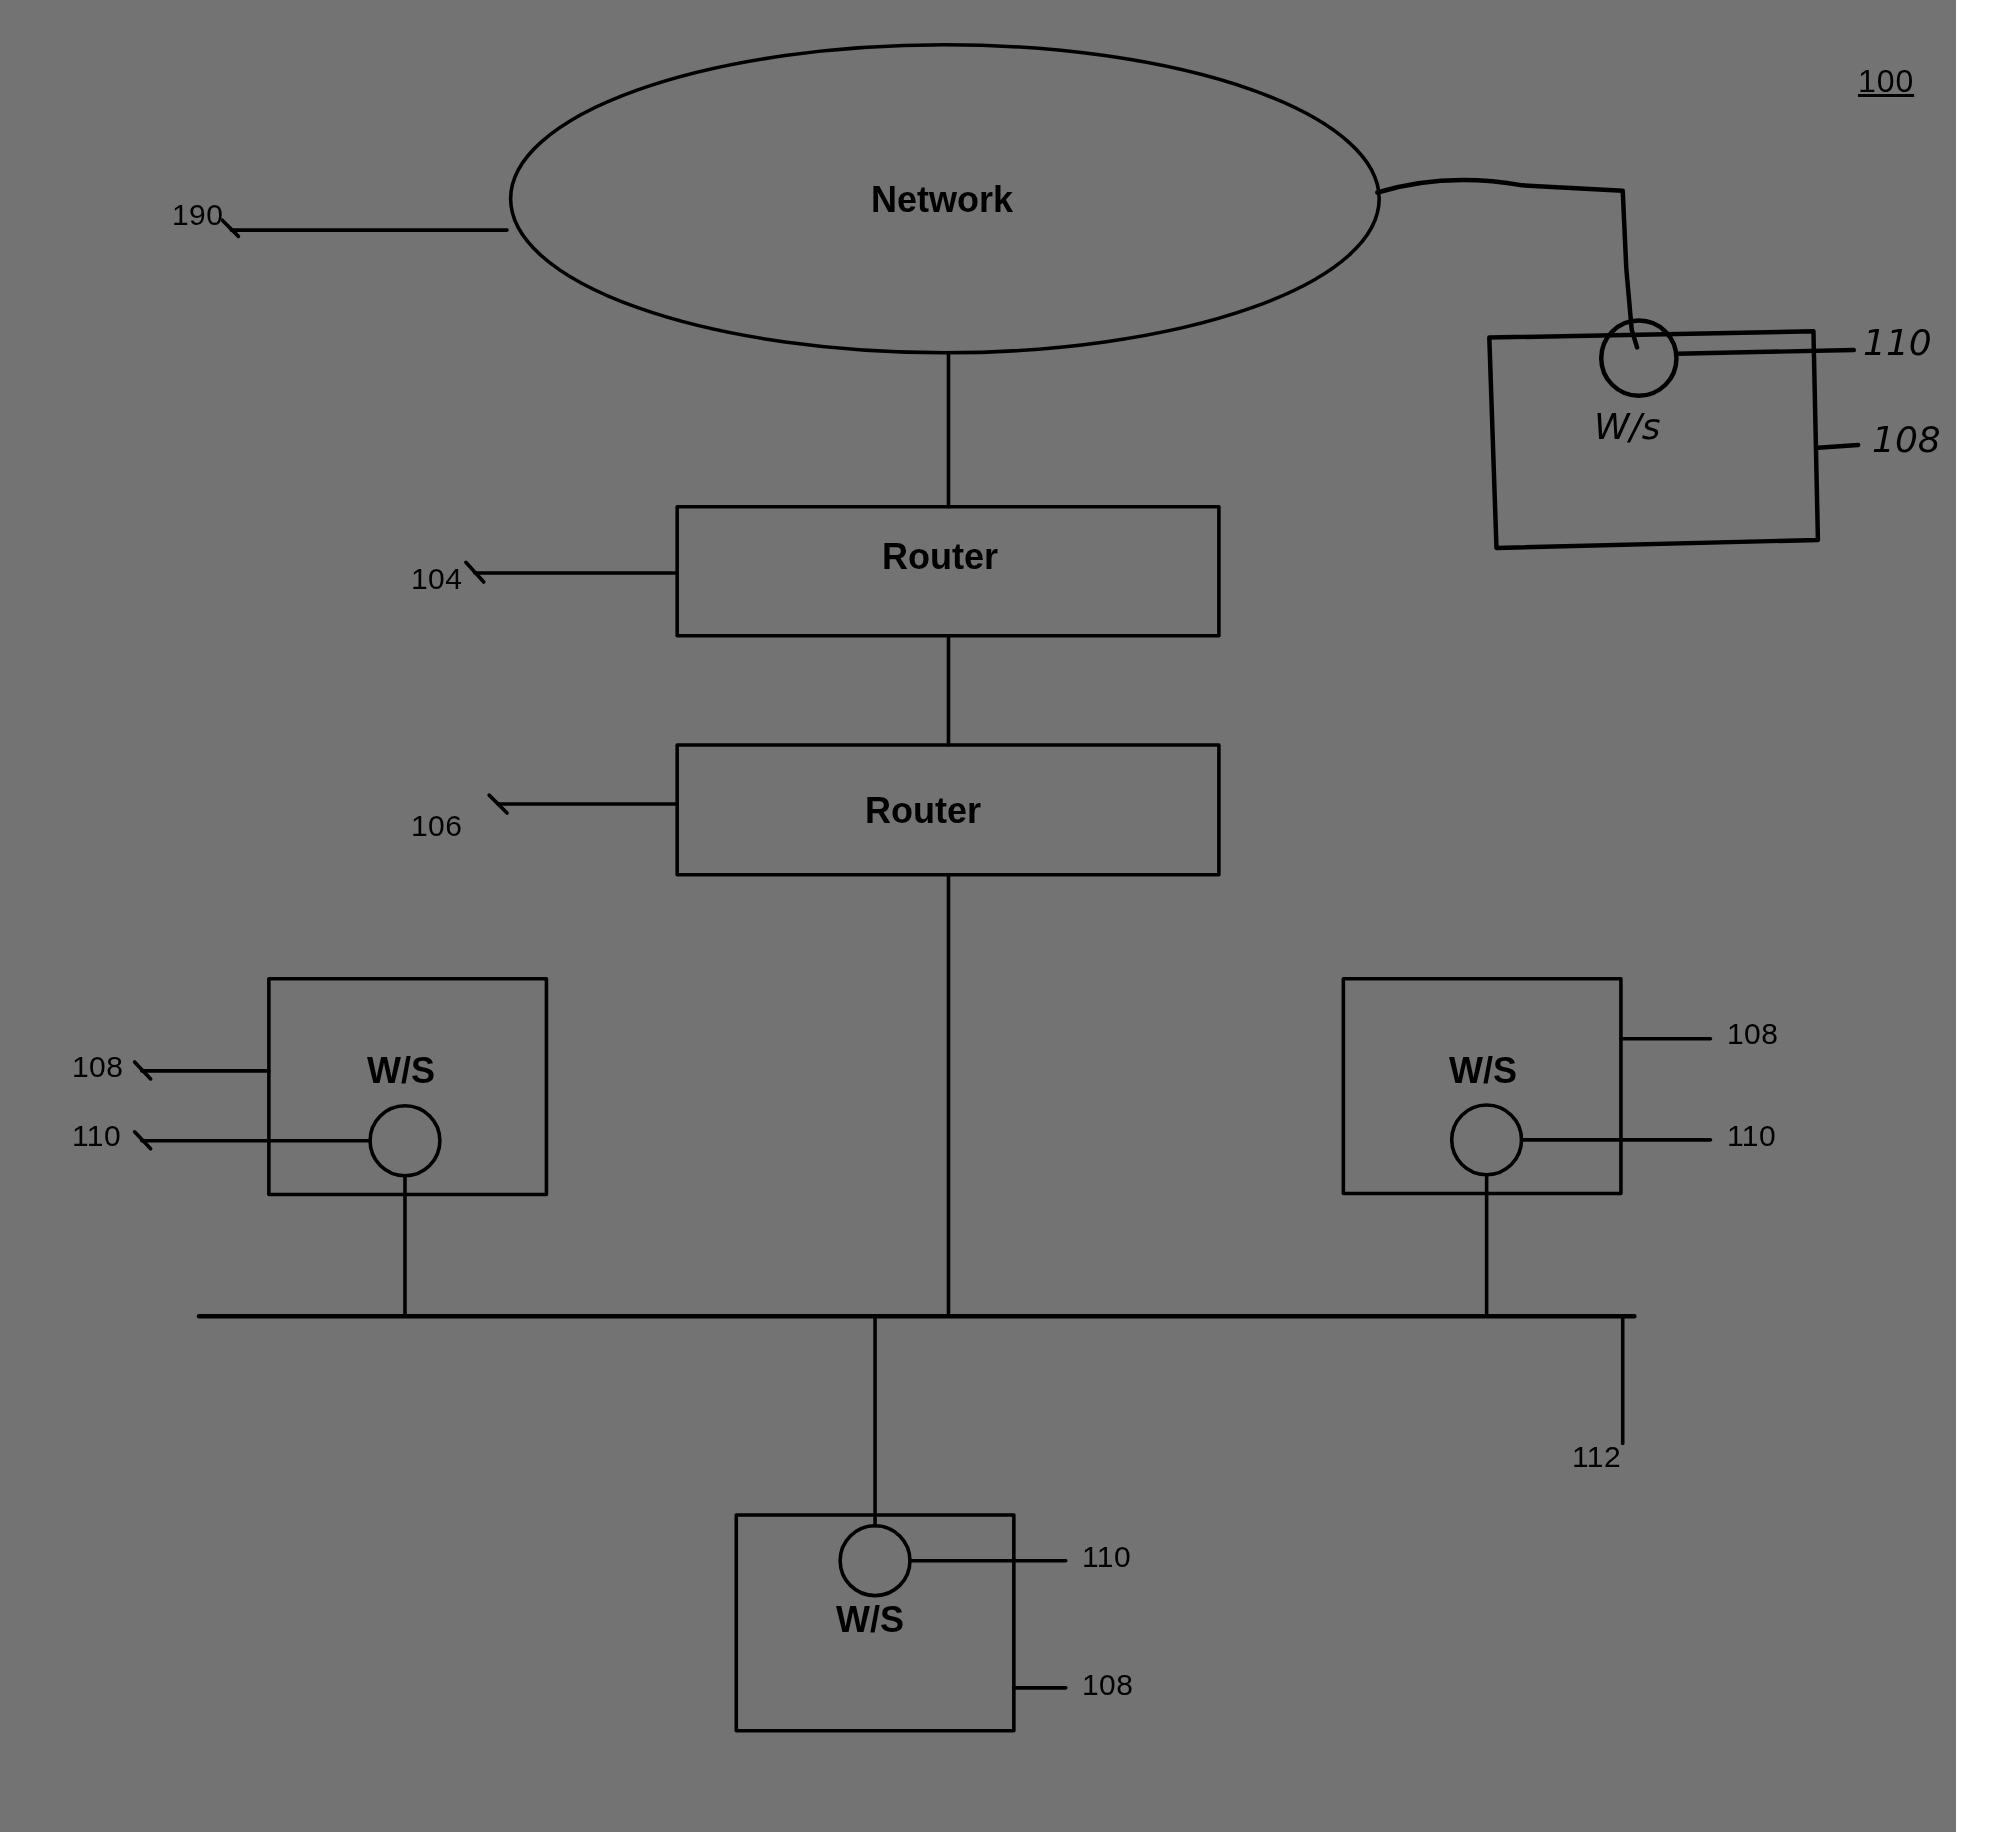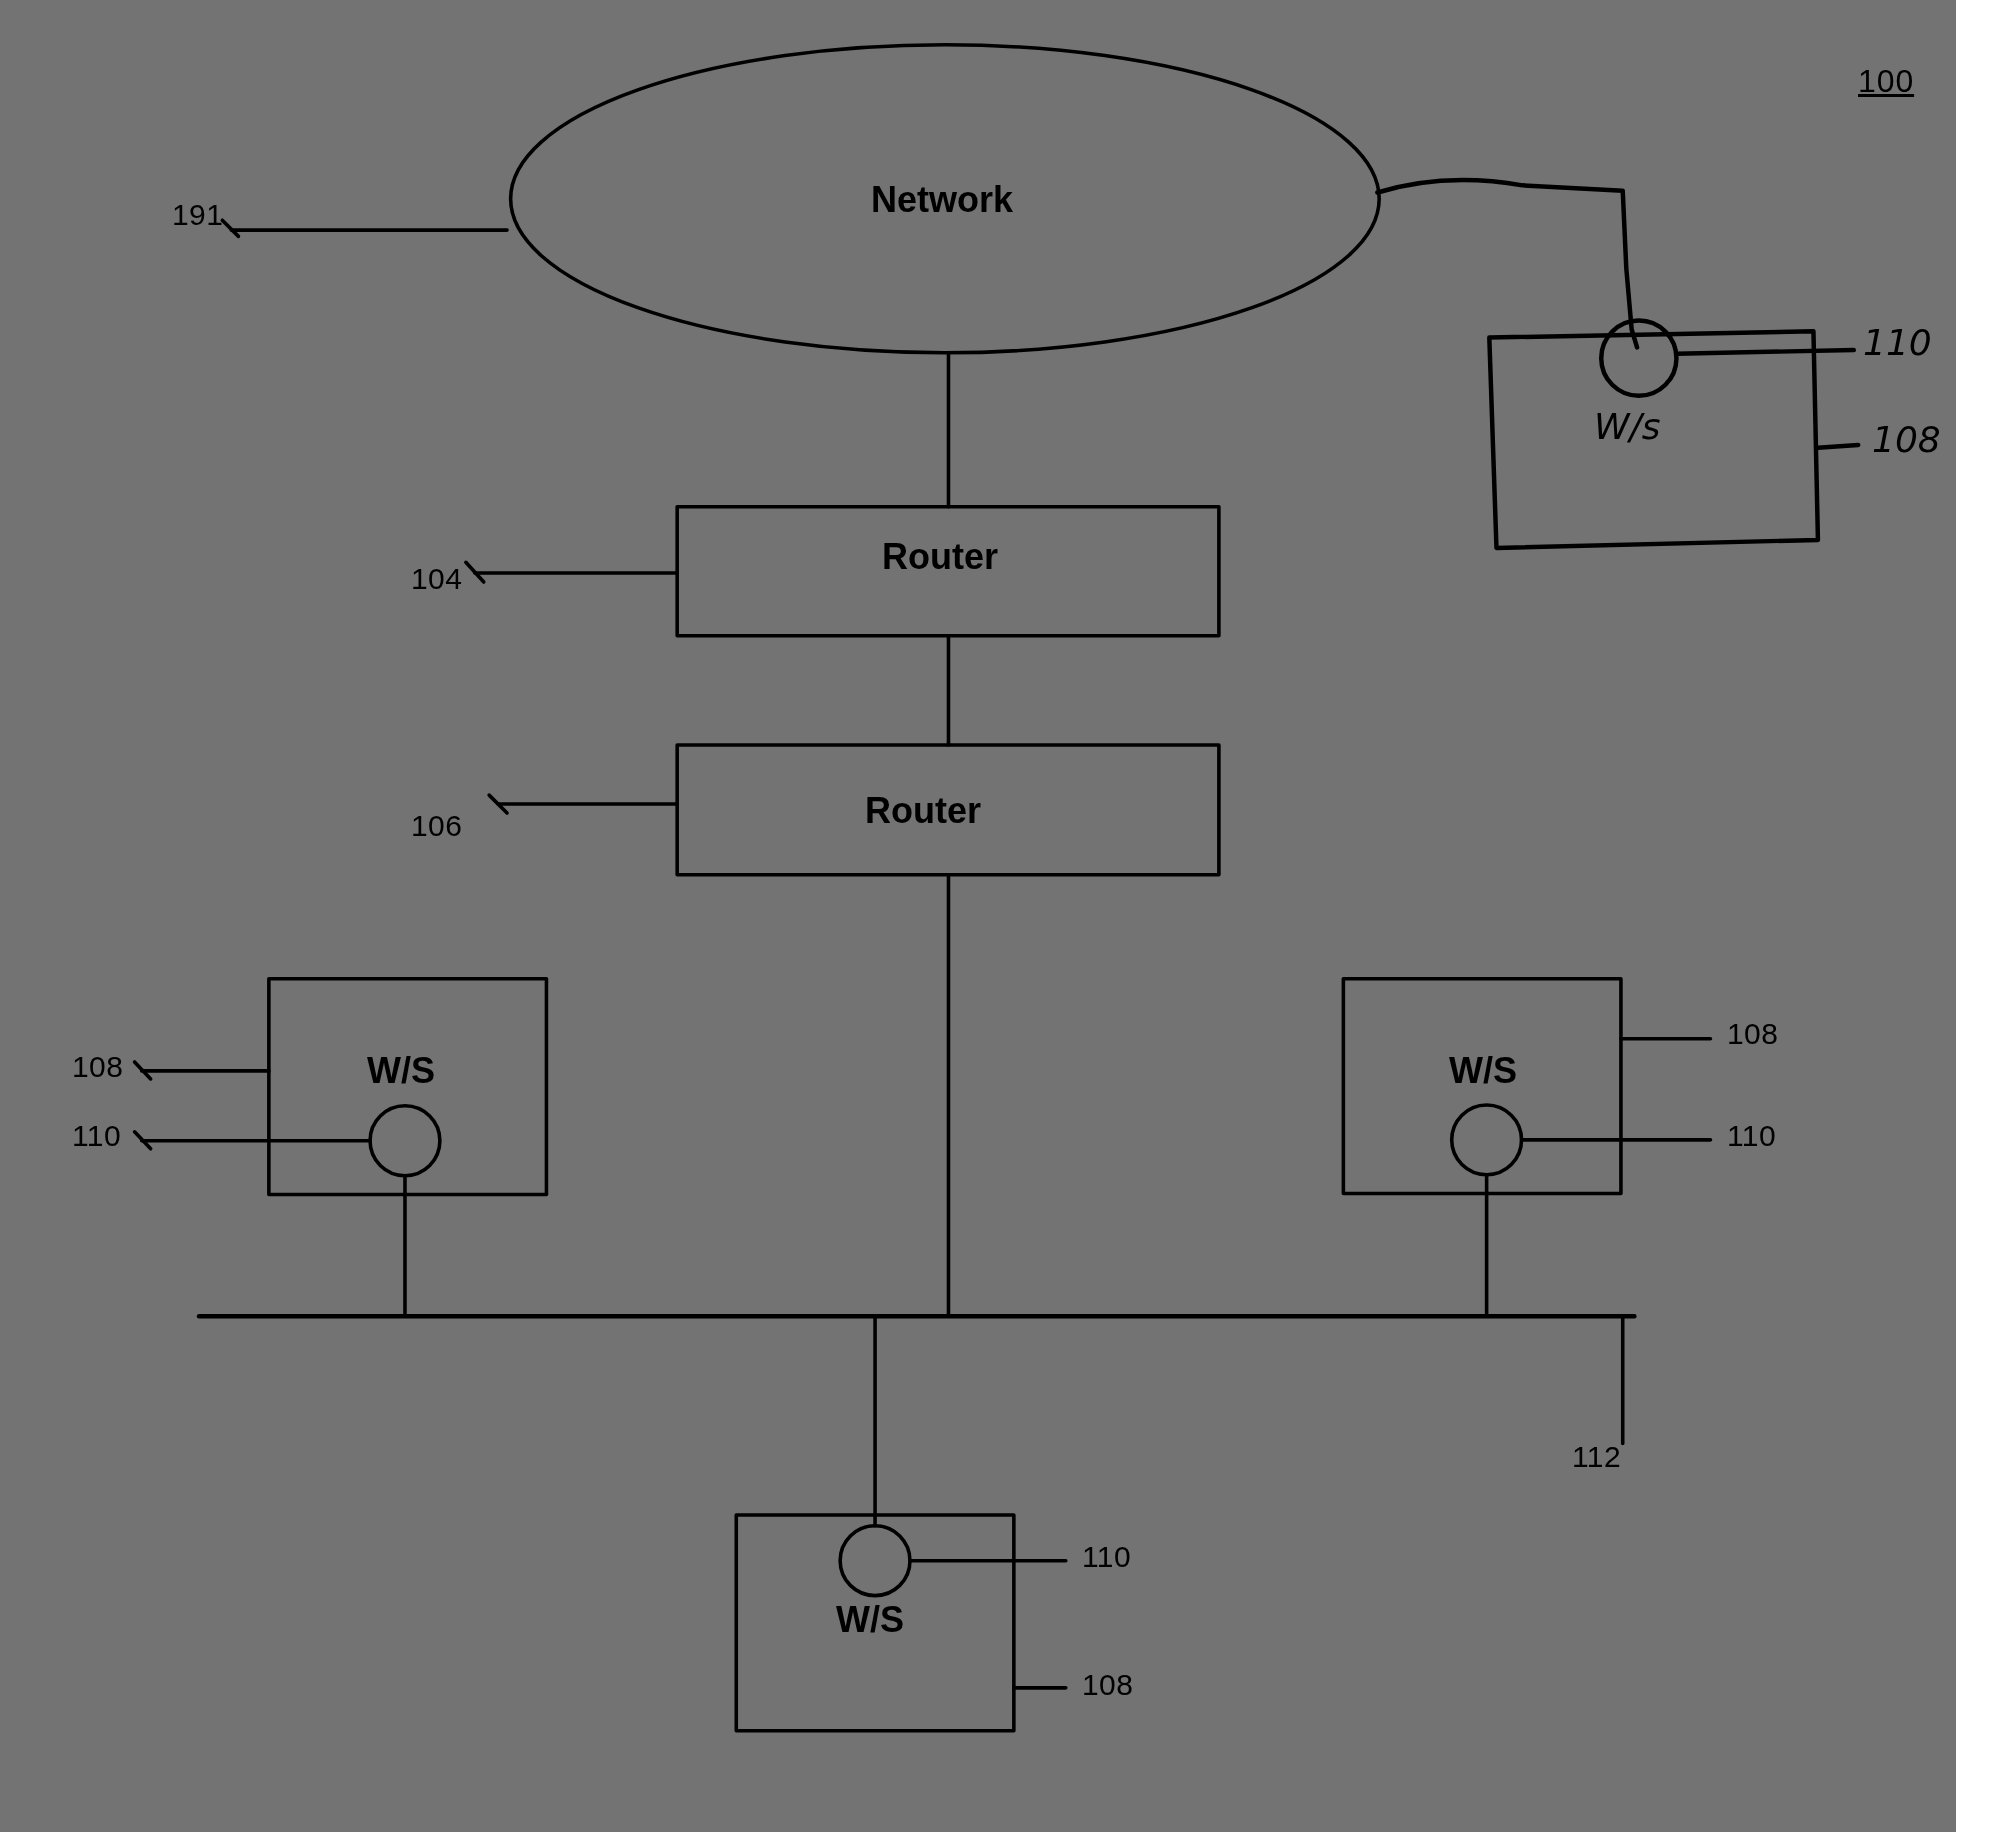--- a/index.html
+++ b/index.html
@@ -105,21 +105,21 @@
       <path d="M 520 628 L 540 650"></path>
       <path d="M 546 888 L 566 908"></path>
       <path d="M 150 1186 L 168 1205"></path>
       <path d="M 150 1264 L 168 1283"></path>
 
     </g>
   </svg>
 
   <div class="lbl figno" style="left:1858px; top:63px;">100</div>
 
-  <div class="lbl printed" style="left:172px; top:198px;">191</div>
+  <div class="lbl printed" style="left:172px; top:198px;">190</div>
 
   <div class="lbl node-text" style="left:871px; top:179px;">Network</div>
 
   <div class="lbl printed" style="left:411px; top:562px;">104</div>
 
   <div class="lbl node-text" style="left:882px; top:536px;">Router</div>
 
   <div class="lbl printed" style="left:411px; top:776px;margin-top:33px;">106</div>
 
   <div class="lbl node-text" style="left:865px; top:790px;">Router</div>

